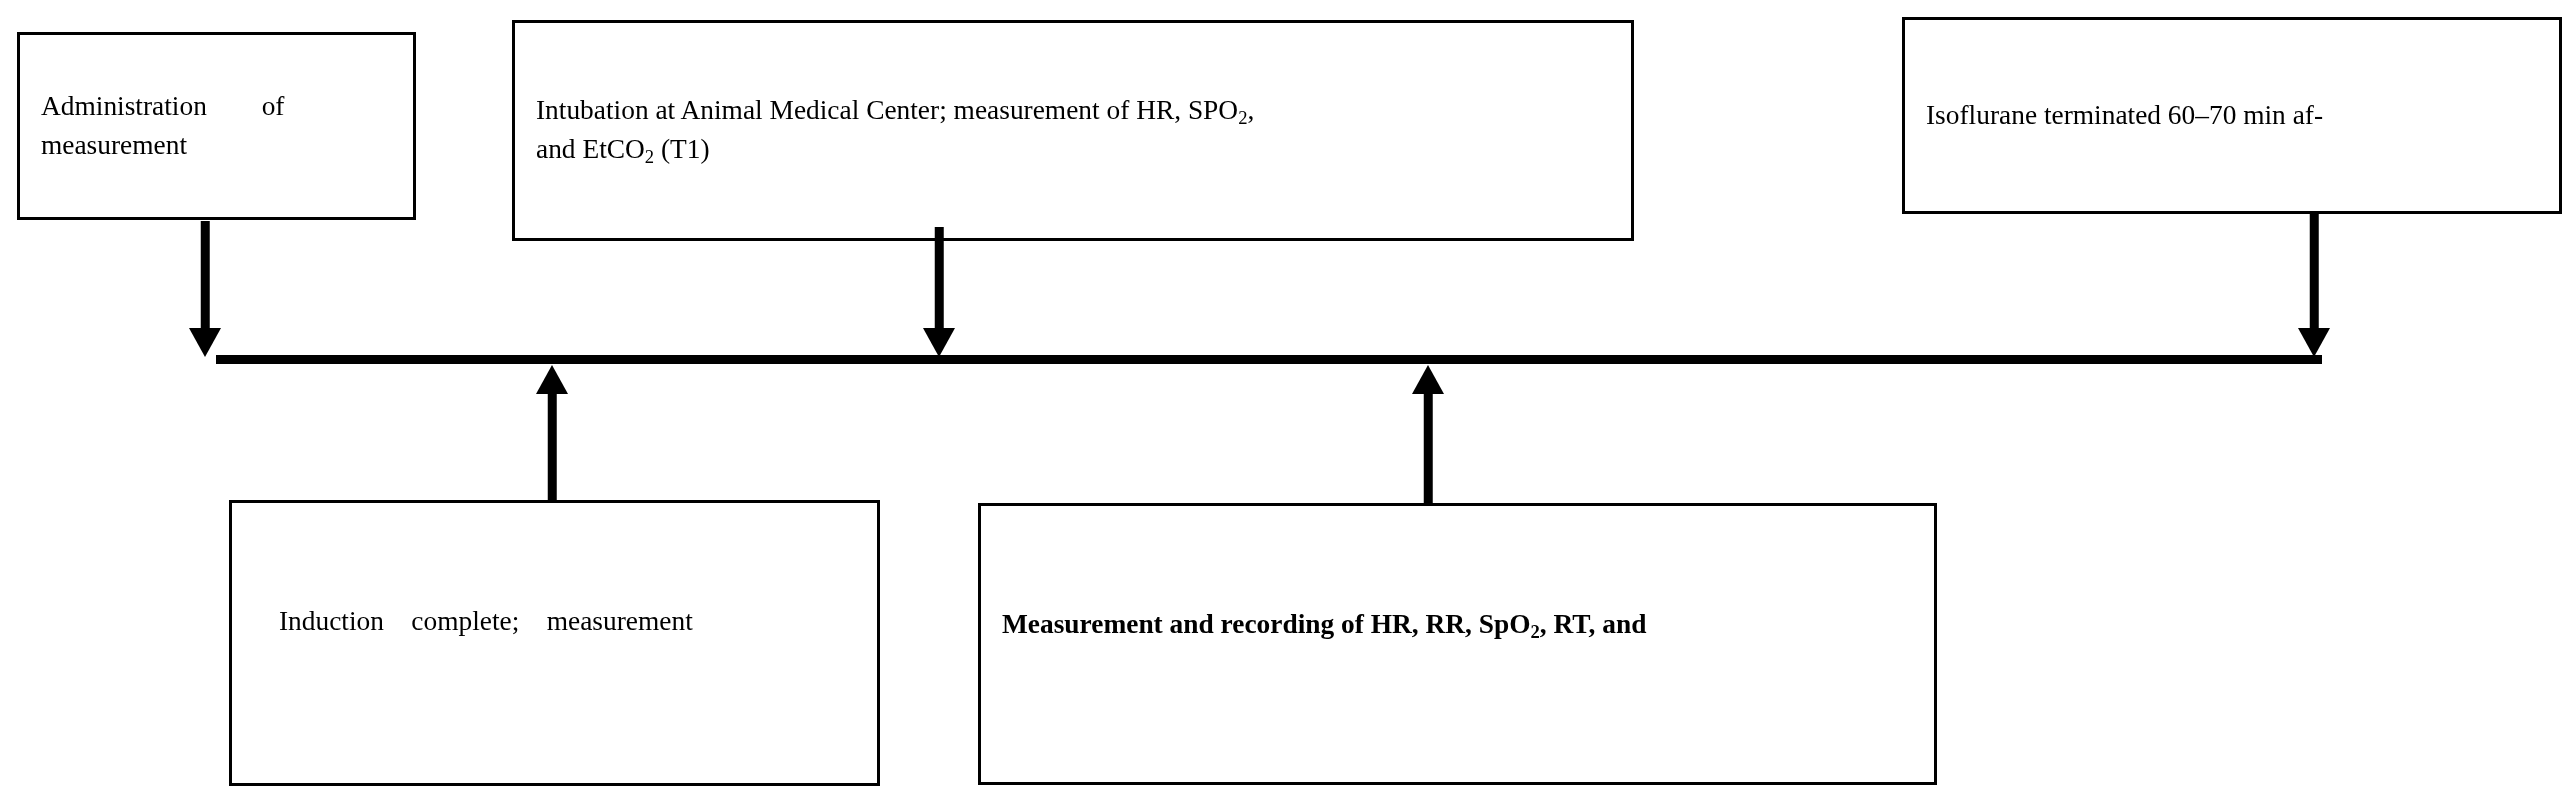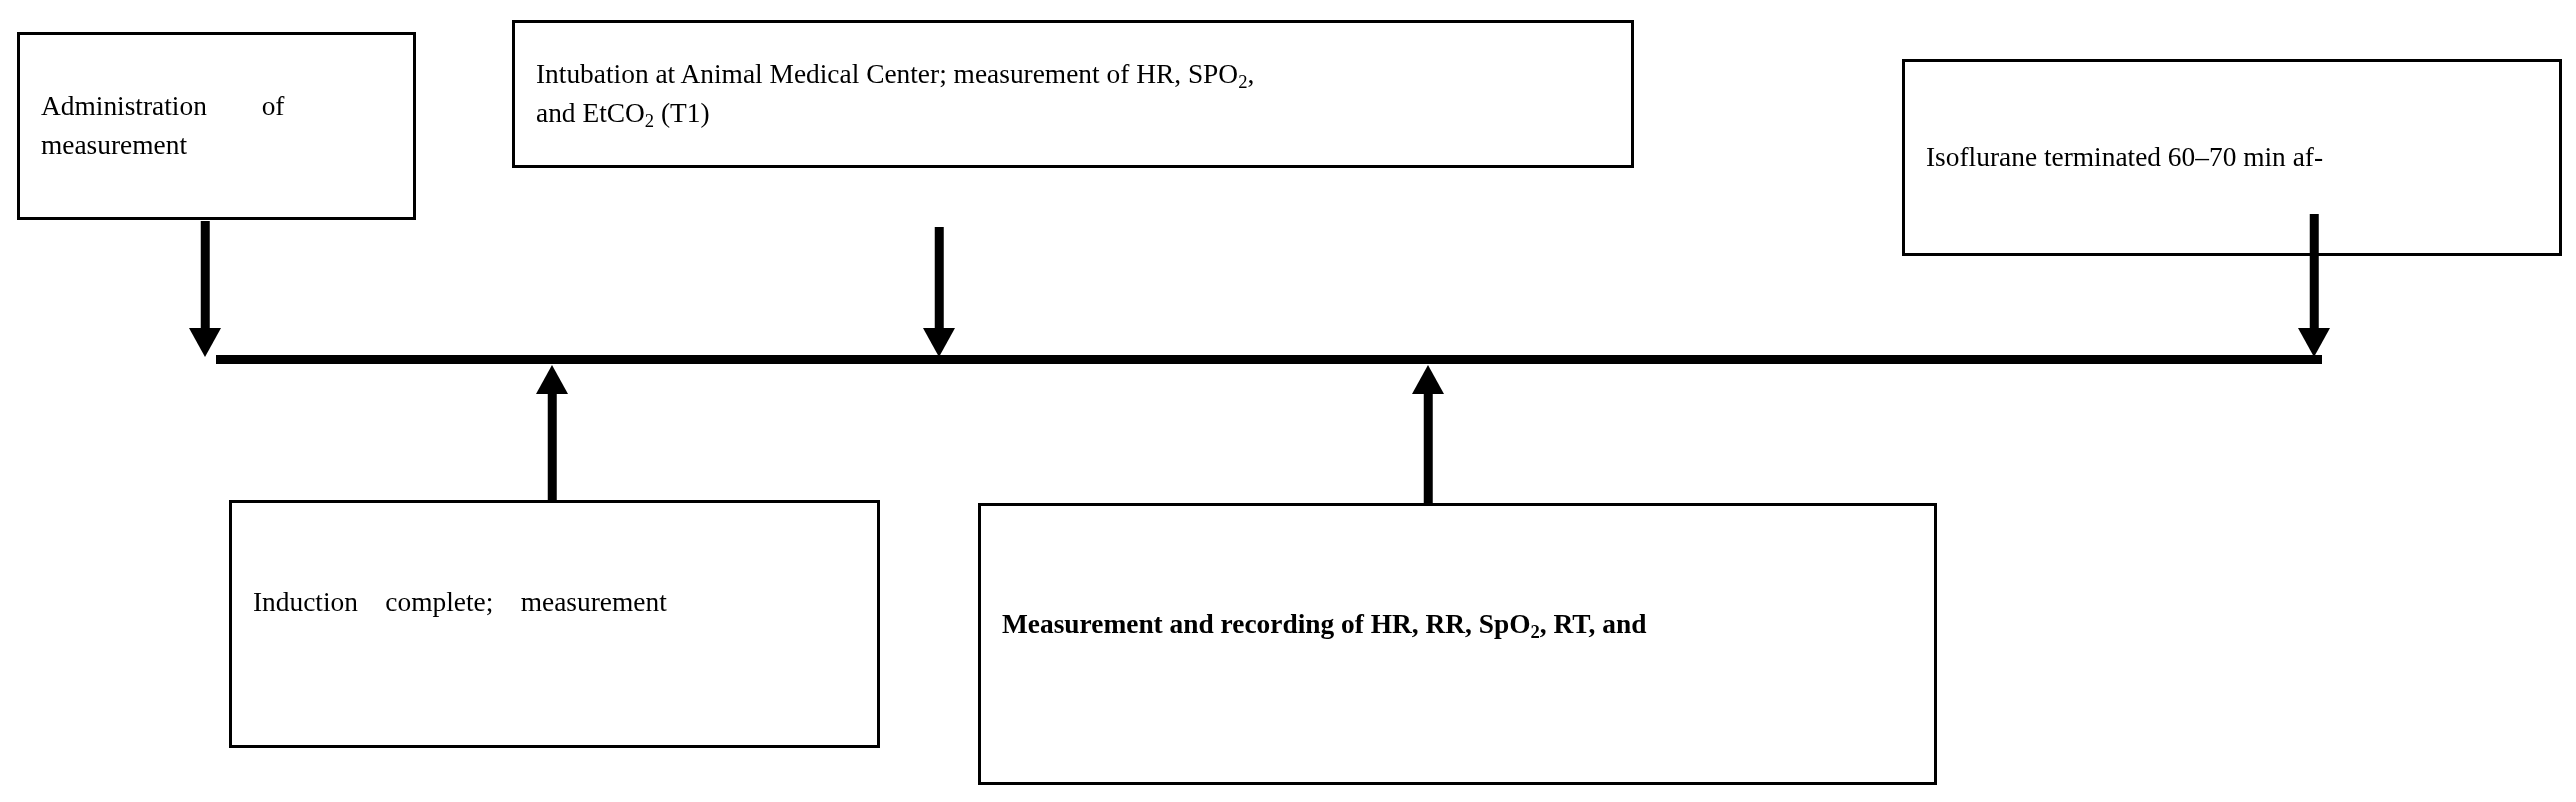--- a/index.html
+++ b/index.html
@@ -99,28 +99,28 @@
 
 <div id="canvas">
 
   <div class="pbox" id="box-administration" style="left:17px; top:32px; width:399px; height:188px;">
     <div class="ptext">
       <span class="just-line">Administration  of</span>
       <span class="plain-line">measurement</span>
     </div>
   </div>
 
-  <div class="pbox" id="box-intubation" style="left:512px; top:19.5px; width:1122px; height:148px;">
+  <div class="pbox" id="box-intubation" style="left:512px; top:19.5px; width:1122px; height:221px;">
     <div class="ptext left">
       <span class="plain-line"><span>Intubation at Animal Medical Center; measurement of HR, SPO</span><sub>2</sub><span>,</span></span>
       <span class="plain-line"><span>and EtCO</span><sub>2</sub><span> (T1)</span></span>
     </div>
   </div>
 
-  <div class="pbox" id="box-isoflurane" style="left:1902px; top:17px; width:660px; height:197px;margin-top:42px;">
+  <div class="pbox" id="box-isoflurane" style="left:1902px; top:17px; width:660px; height:197px;">
     <div class="ptext left">
       <span class="plain-line">Isoflurane terminated 60–70 min af-</span>
     </div>
   </div>
 
   <div class="arrow down" style="left:189px; top:221px; width:32px; height:136px;">
     <div class="shaft" style="top:0; width:8.5px; height:110px;"></div>
     <div class="head"></div>
   </div>
 
@@ -139,21 +139,21 @@
   <div class="arrow up" style="left:536px; top:365px; width:32px; height:135px;">
     <div class="head"></div>
     <div class="shaft" style="bottom:0; width:8.5px; height:109px;"></div>
   </div>
 
   <div class="arrow up" style="left:1412px; top:365px; width:32px; height:138px;">
     <div class="head"></div>
     <div class="shaft" style="bottom:0; width:8.5px; height:112px;"></div>
   </div>
 
-  <div class="pbox" id="box-induction" style="left:229px; top:500px; width:651px; height:248px;">
+  <div class="pbox" id="box-induction" style="left:229px; top:500px; width:651px; height:286px;padding-left:26px;">
     <div class="ptext" style="margin-top:-44px;">
       <span class="just-line">Induction complete; measurement</span>
     </div>
   </div>
 
   <div class="pbox" id="box-measurement" style="left:978px; top:503px; width:959px; height:282px;">
     <div class="ptext left" style="margin-top:-39px;font-weight:bold;">
       <span class="plain-line"><span>Measurement and recording of HR, RR, SpO</span><sub>2</sub><span>, RT, and</span></span>
     </div>
   </div>

